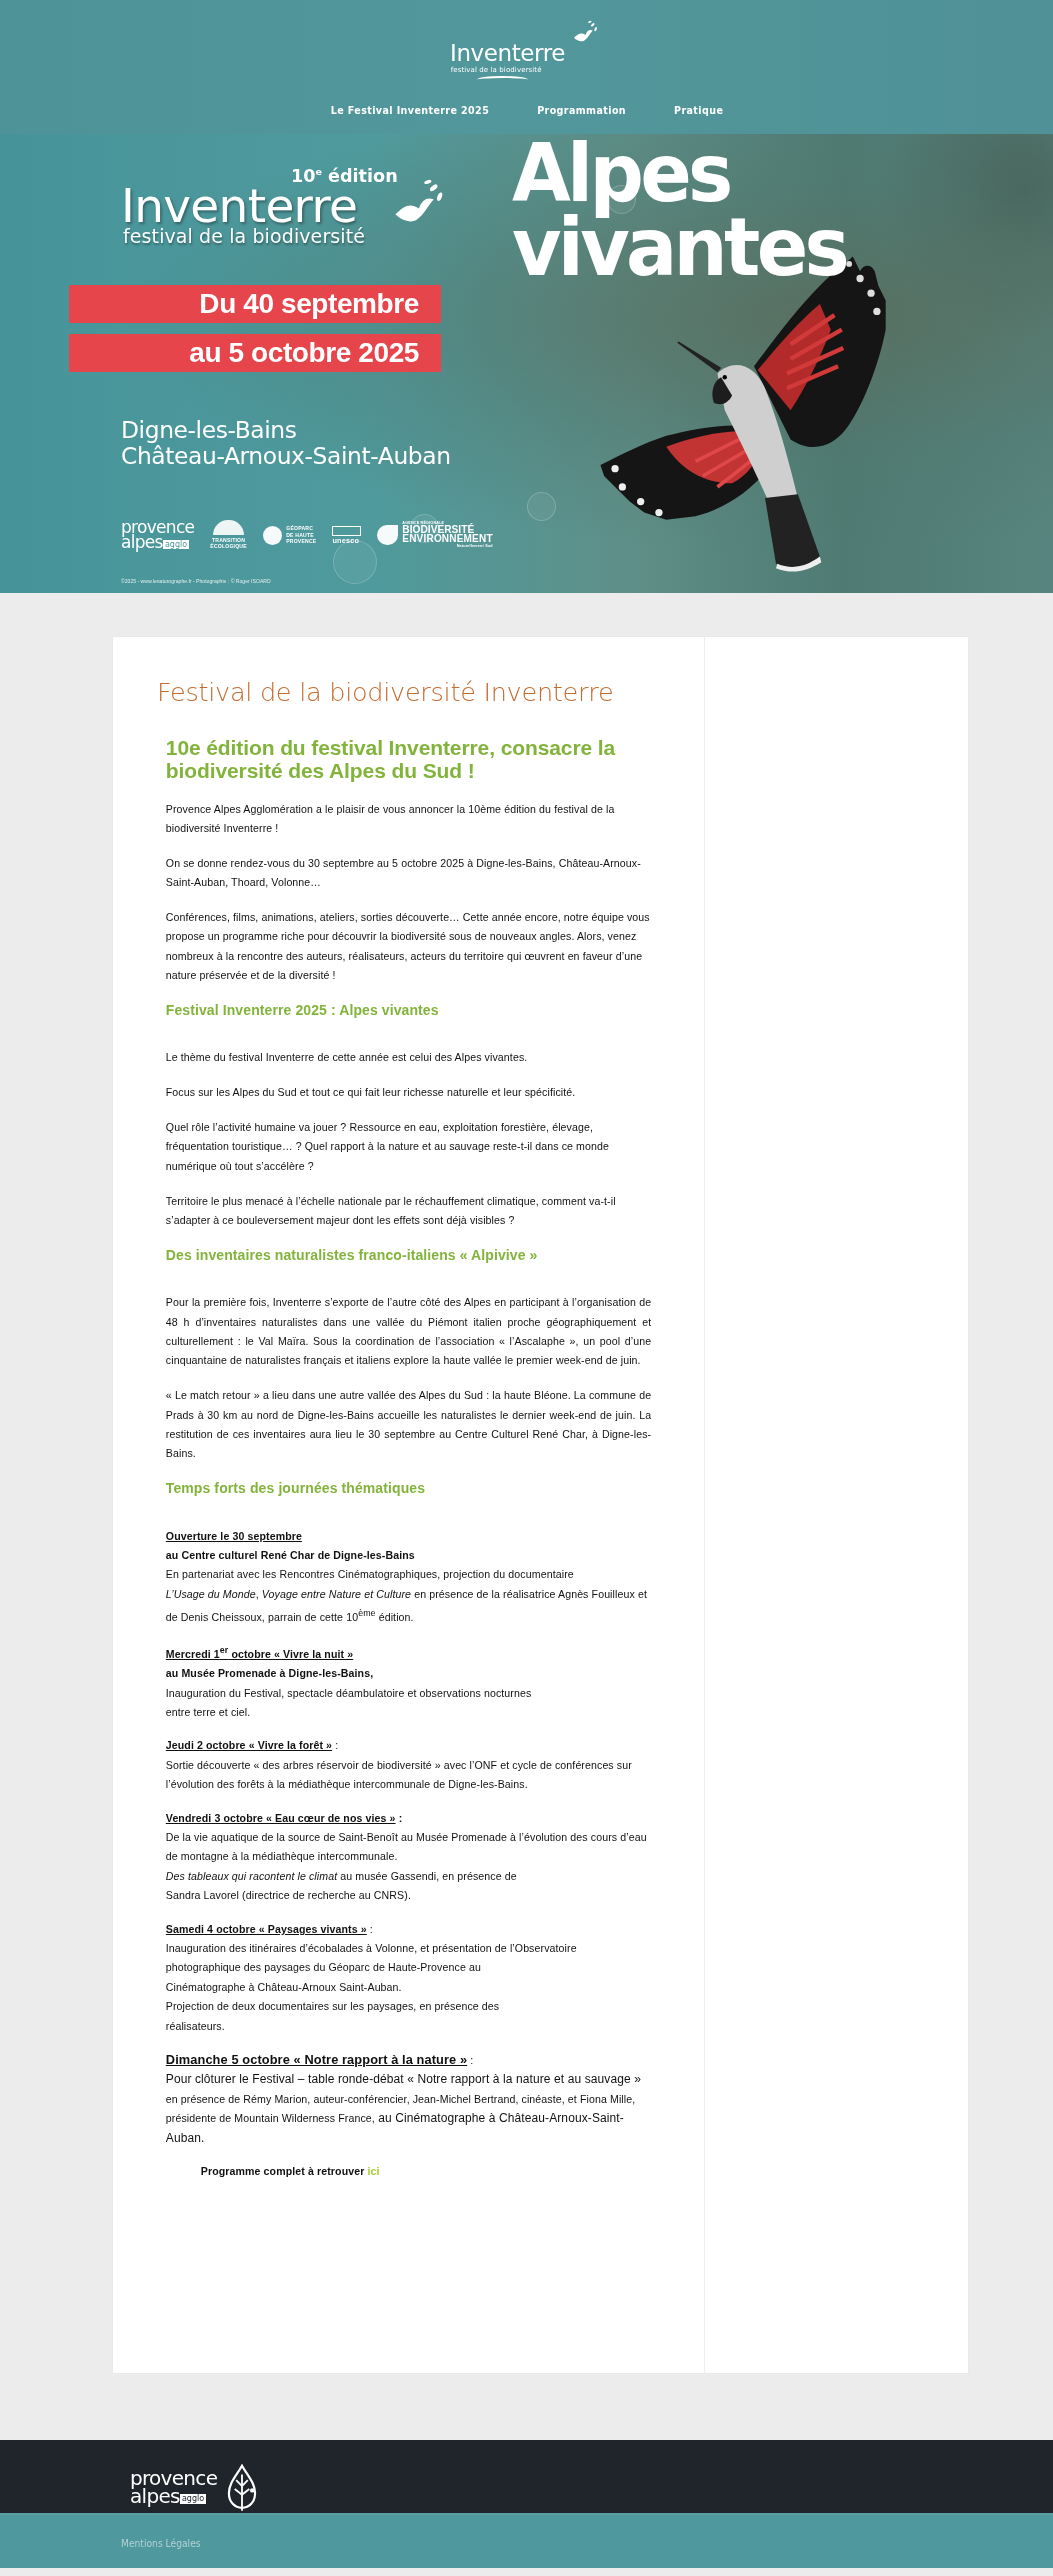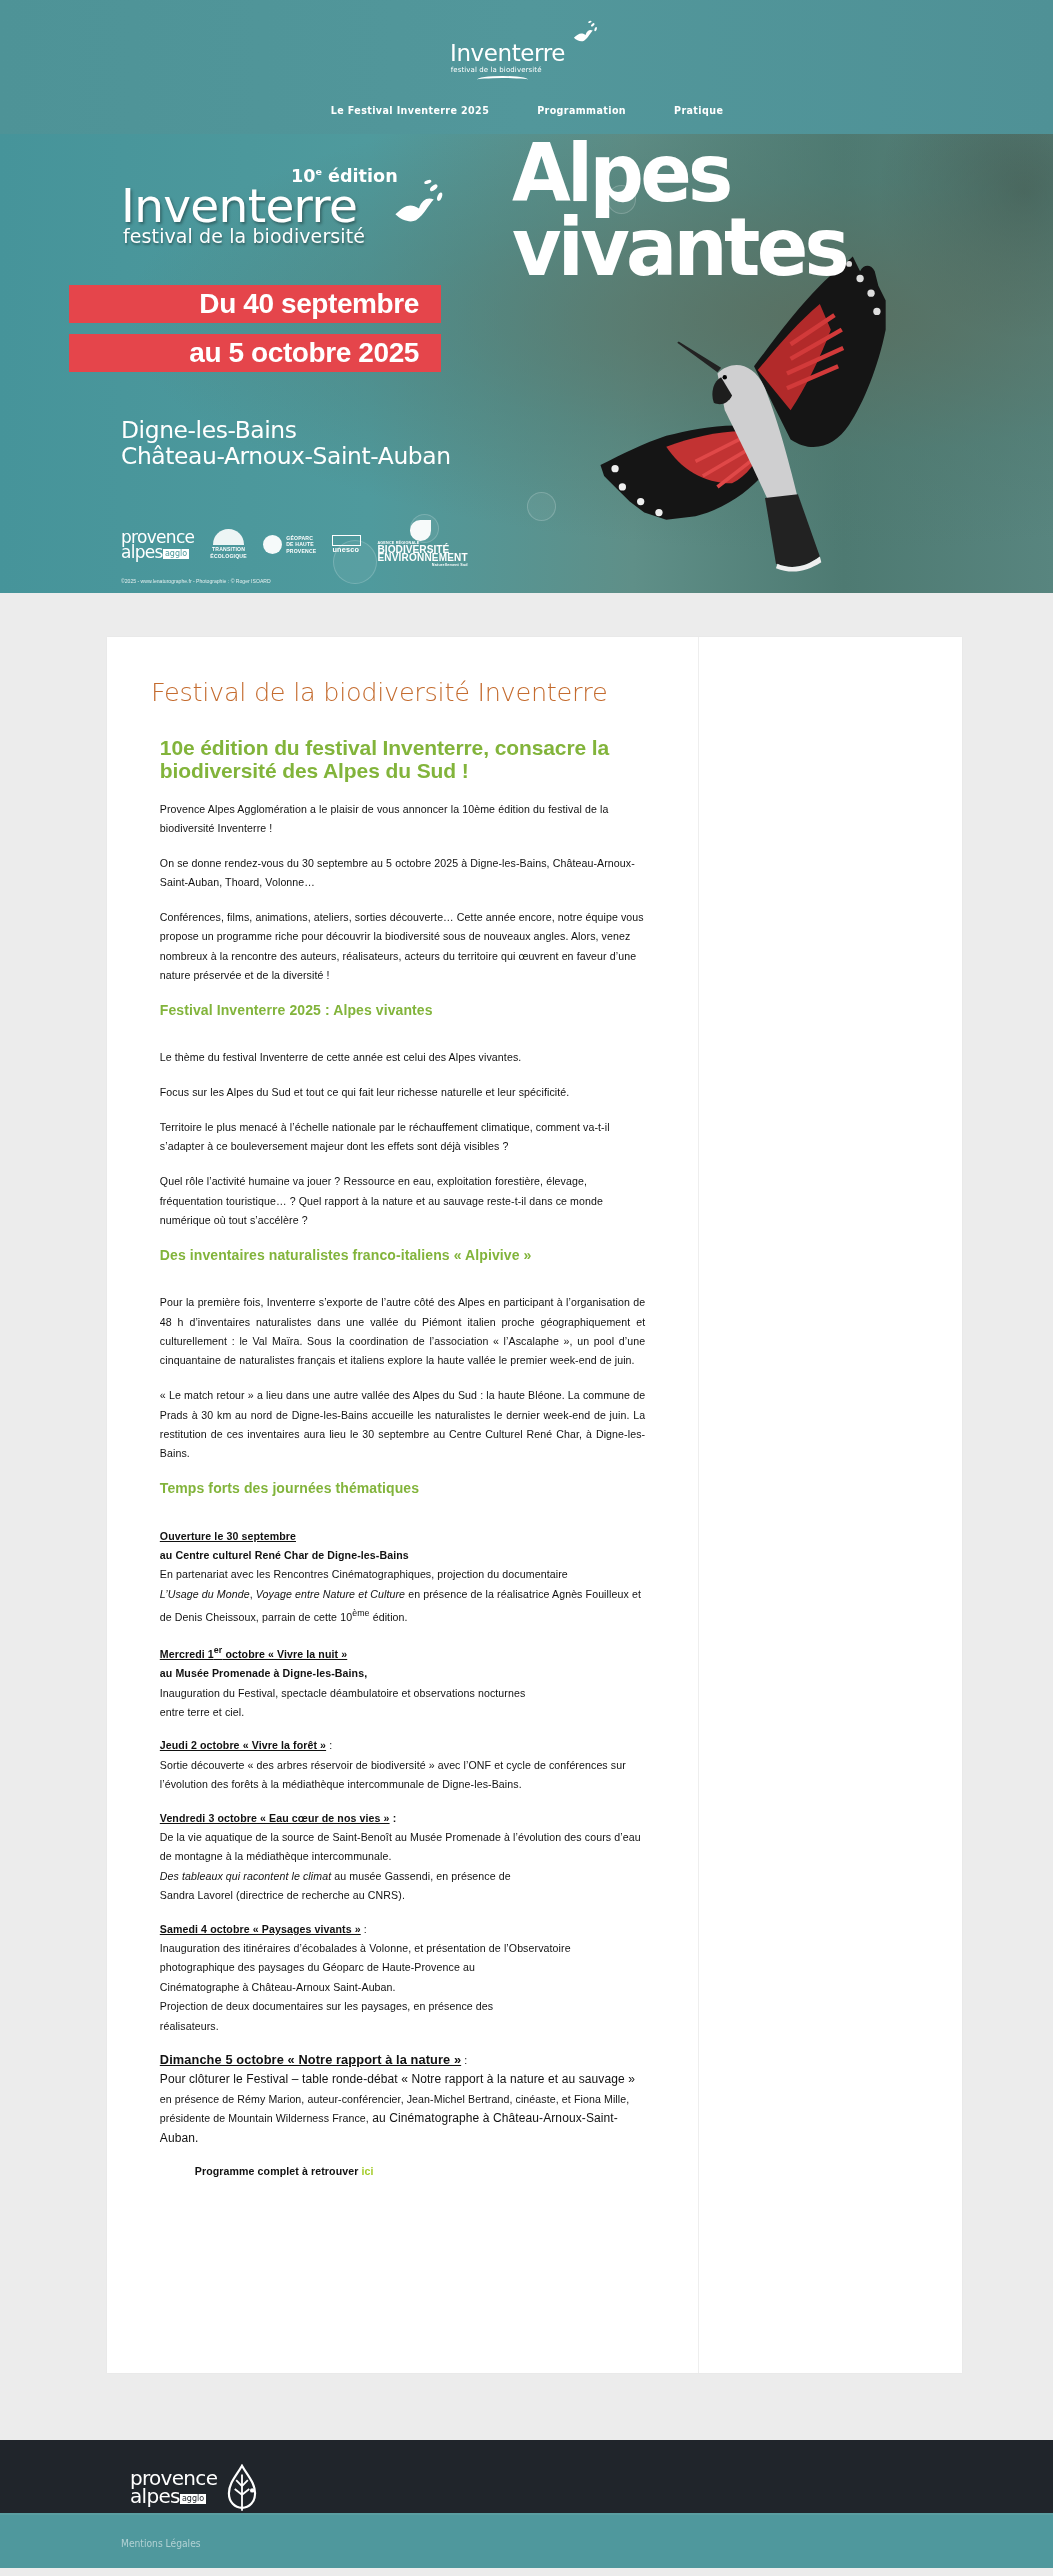--- a/index.html
+++ b/index.html
@@ -40,21 +40,21 @@
   .p-small { font-size: 5.1px; line-height: 6.6px; font-weight: 700; letter-spacing: 0.2px; text-align: left; }
   .p-circle { width: 19px; height: 19px; border-radius: 50%; background: #fff; display: inline-block; vertical-align: middle; margin-right: 4.4px; opacity: 0.95; }
   .p-transition { text-align: center; }
   .p-transition .dome { width: 31px; height: 15.4px; border-radius: 15.4px 15.4px 0 0; background: rgba(255,255,255,0.9); margin: 0 auto 1.5px; }
   .p-biodiv { font-size: 10.2px; line-height: 9.5px; font-weight: 700; }
   .credit { position: absolute; left: 121px; top: 444px; color: rgba(255,255,255,0.85); font-size: 5.1px; }
   .alpes-title { position: absolute; left: 512px; top: 2.9px; color: #fff; font-family: "DejaVu Sans", sans-serif; font-weight: 700; font-size: 76px; line-height: 70px; letter-spacing: -3.7px; z-index: 3; transform: scaleY(1.05); transform-origin: top left; }
   .bird { position: absolute; left: 571px; top: 86px; z-index: 2; }
 
   
-  .main-area { padding: 44px 8px 67px; background: #ececec; }
+  .main-area { padding: 44px 14px 67px; background: #ececec; }
   .card { margin-left: 99px; width: 855px; background: #fff; display: flex; min-height: 1736px; box-shadow: 0 0 1.5px rgba(0,0,0,0.06); }
   .content { width: 592px; padding: 40px 44px 44px 44px; border-right: 0.7px solid #eee; }
   .sidebar { flex: 1; }
   .page-title { font-family: "DejaVu Sans", sans-serif; font-weight: 300; color: #c46b2e; font-size: 25.6px; letter-spacing: -0.3px; margin-bottom: 29px; }
   .intro-heading { color: #82b43b; font-family: "Liberation Sans", sans-serif; font-weight: 700; font-size: 21px; line-height: 23px; margin: 0 8.8px 17.6px; letter-spacing: -0.1px; }
   .body { padding: 0 8.8px; font-family: "Liberation Sans", sans-serif; font-size: 10.6px; line-height: 19.4px; color: #111; letter-spacing: 0.1px; }
   .body p { margin-bottom: 15.4px; }
   .body .justify { text-align: justify; }
   .section-heading { color: #82b43b; font-weight: 700; font-size: 14px; margin: 13px 0 28px; letter-spacing: 0.1px; }
   .event { margin-bottom: 14px; }
@@ -132,21 +132,21 @@
         <div>
           <div>GÉOPARC</div>
           <div>DE HAUTE</div>
           <div>PROVENCE</div>
         </div>
       </div>
       <div class="p-small" style="font-size:7.3px;">
         <div style="width:29px;height:10.2px;border:0.7px solid #fff;margin-bottom:1.5px;"></div>
         <div>unesco</div>
       </div>
-      <div style="display:flex;align-items:center;flex-direction:column;">
+      <div style="display:flex;align-items:center;">
         <span class="p-circle" style="width:20.5px;height:20.5px;border-radius:50% 0 50% 50%;"></span>
         <div>
           <div class="p-small" style="font-size:3.7px;line-height:4.4px;">AGENCE RÉGIONALE</div>
           <div class="p-biodiv">BIODIVERSITÉ</div>
           <div class="p-small" style="font-size:10px;line-height:8px;">ENVIRONNEMENT</div>
           <div class="p-small" style="font-size:3.7px;text-align:right;">Naturellement Sud</div>
         </div>
       </div>
     </div>
     <div class="credit">©2025 - www.lenaturographe.fr - Photographie : © Roger ISOARD</div>
@@ -193,22 +193,22 @@
       <h2 class="intro-heading">10e édition du festival Inventerre, consacre la biodiversité des Alpes du Sud !</h2>
 
       <div class="body">
         <p>Provence Alpes Agglomération a le plaisir de vous annoncer la 10ème édition du festival de la biodiversité Inventerre !</p>
         <p>On se donne rendez-vous du 30 septembre au 5 octobre 2025 à  Digne-les-Bains, Château-Arnoux-Saint-Auban, Thoard, Volonne…</p>
         <p>Conférences, films, animations, ateliers, sorties découverte… Cette année encore, notre équipe vous propose un programme riche pour découvrir la biodiversité sous de nouveaux angles. Alors, venez nombreux à la rencontre des auteurs, réalisateurs, acteurs du territoire qui œuvrent en faveur d’une nature préservée et de la diversité !</p>
 
         <h3 class="section-heading">Festival Inventerre 2025 : Alpes vivantes</h3>
         <p>Le thème du festival Inventerre de cette année est celui des Alpes vivantes.</p>
         <p>Focus sur les Alpes du Sud et tout ce qui fait leur richesse naturelle et leur spécificité.</p>
+        <p>Quel rôle l’activité humaine va jouer ? Ressource en eau, exploitation forestière, élevage, fréquentation touristique… ? Quel rapport à la nature et au sauvage reste-t-il dans ce monde numérique où tout s’accélère ?</p>
         <p>Territoire le plus menacé à l’échelle nationale par le réchauffement climatique, comment va-t-il s’adapter à ce bouleversement majeur dont les effets sont déjà visibles ?</p>
-        <p>Quel rôle l’activité humaine va jouer ? Ressource en eau, exploitation forestière, élevage, fréquentation touristique… ? Quel rapport à la nature et au sauvage reste-t-il dans ce monde numérique où tout s’accélère ?</p>
 
         <h3 class="section-heading">Des inventaires naturalistes franco-italiens « Alpivive »</h3>
         <p class="justify">Pour la première fois, Inventerre s’exporte de l’autre côté des Alpes en participant à l’organisation de 48 h d’inventaires naturalistes dans une vallée du Piémont italien proche géographiquement et culturellement : le Val Maïra. Sous la coordination de l’association « l’Ascalaphe », un pool d’une cinquantaine de naturalistes français et italiens explore la haute vallée le premier week-end de juin.</p>
         <p class="justify">« Le match retour » a lieu dans une autre vallée des Alpes du Sud : la haute Bléone. La commune de Prads à 30 km au nord de Digne-les-Bains accueille les naturalistes le dernier week-end de juin.  La restitution de ces inventaires aura lieu le 30 septembre au Centre Culturel René Char, à Digne-les-Bains.</p>
 
         <h3 class="section-heading">Temps forts des journées thématiques</h3>
 
         <div class="event">
           <div class="ev-title">Ouverture le 30 septembre</div>
           <div class="ev-sub u">au Centre culturel René Char de Digne-les-Bains</div>

